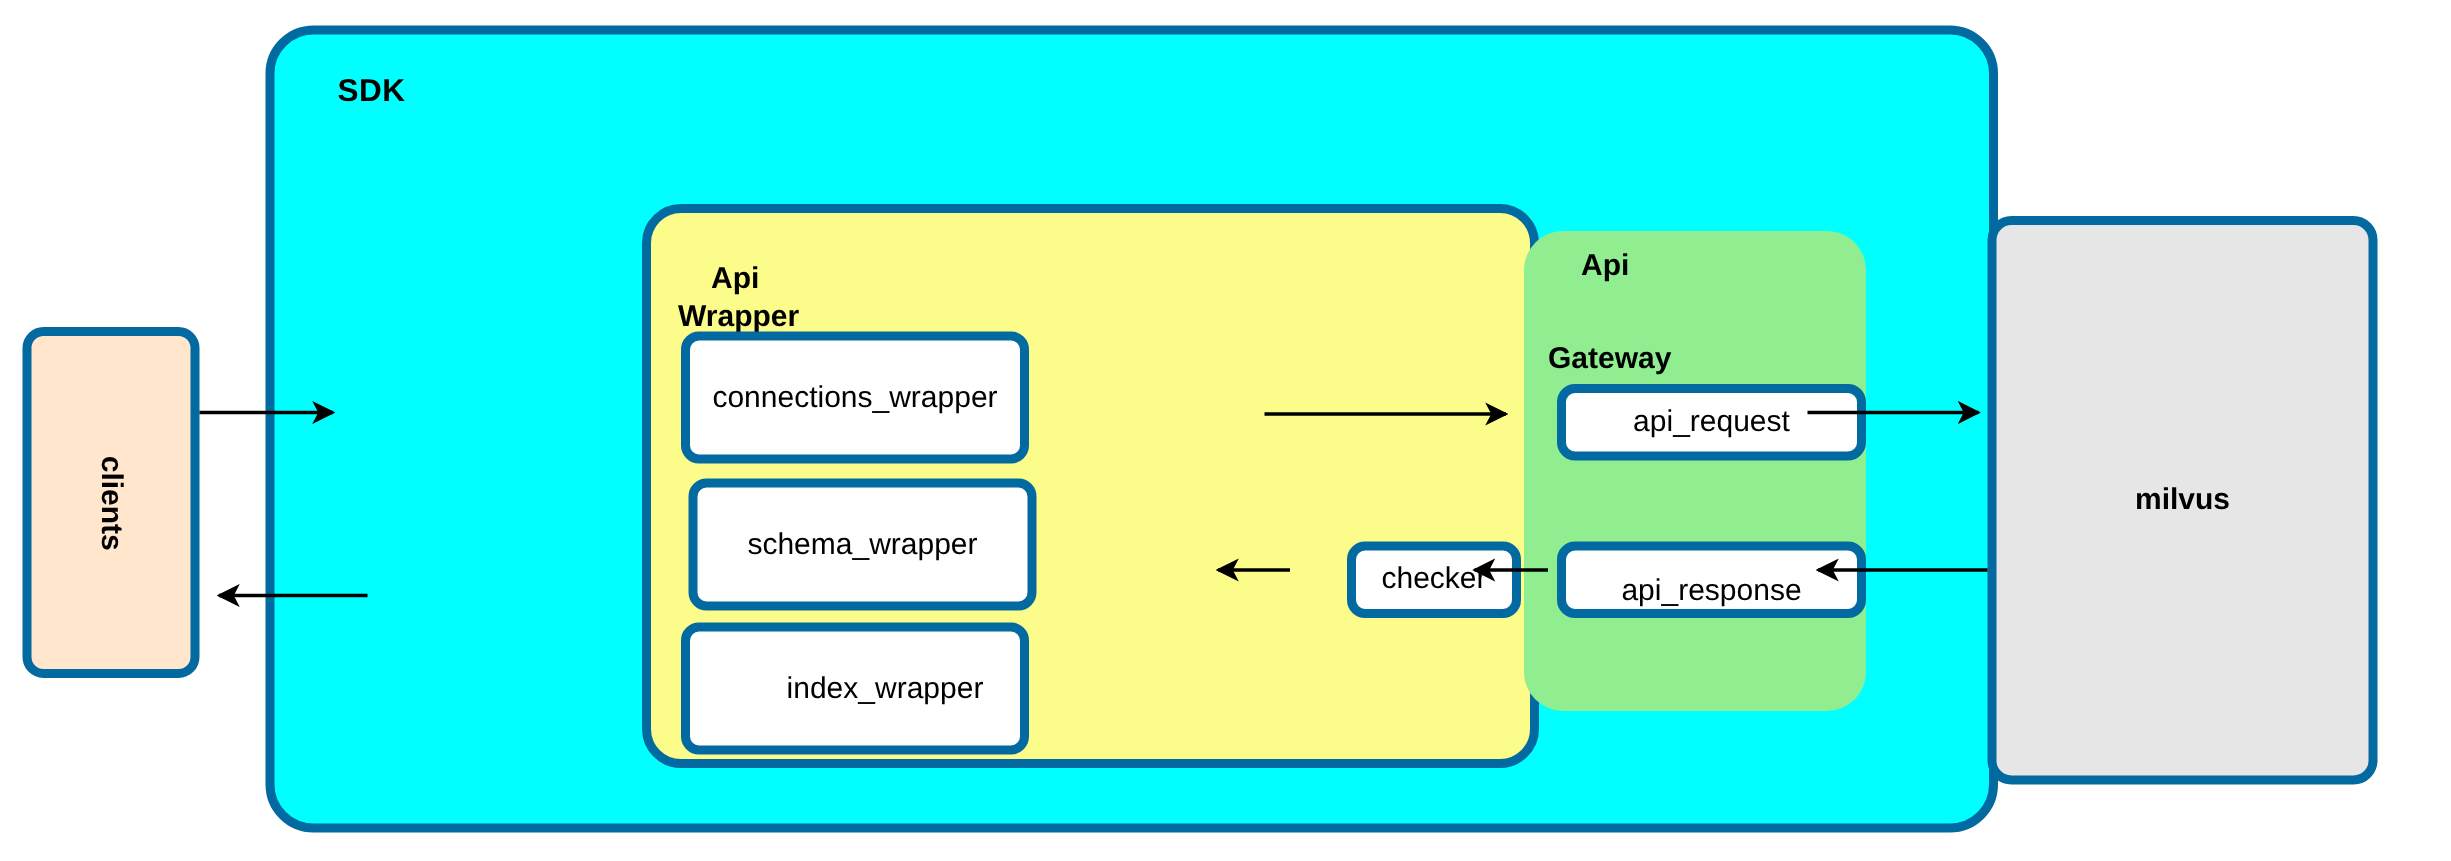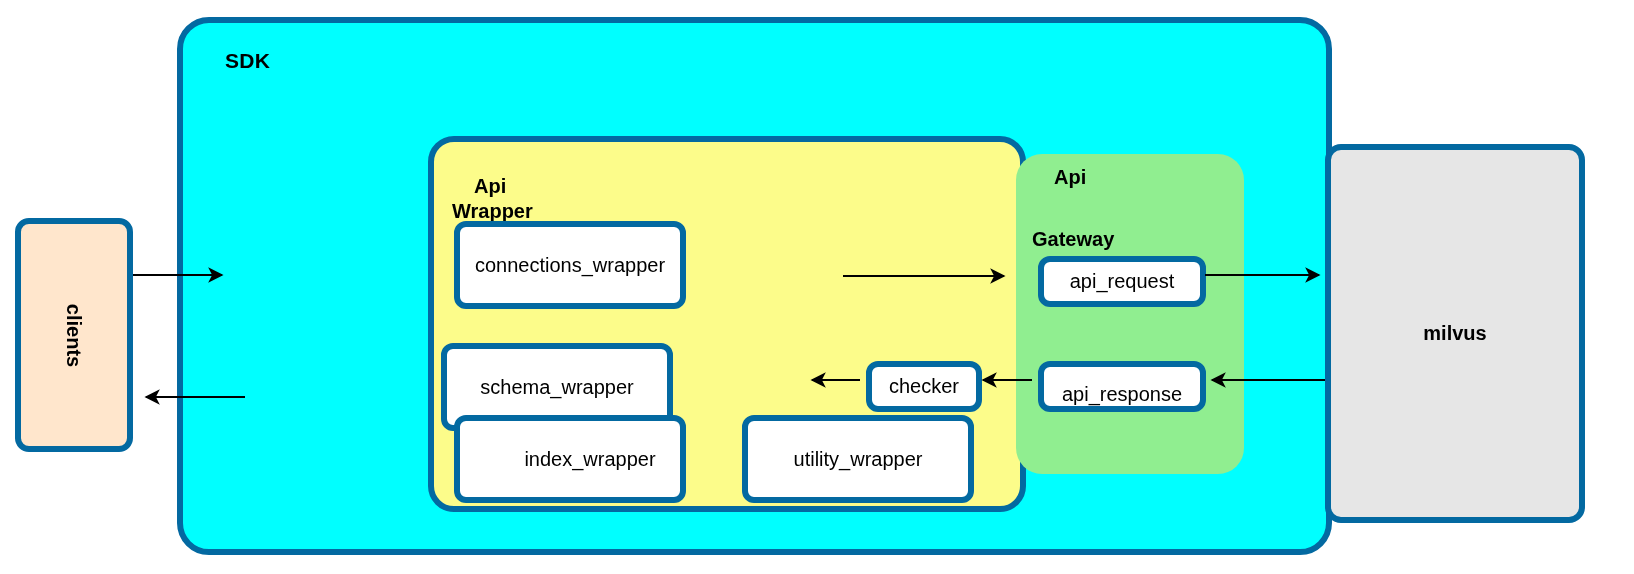--- a/index.html
+++ b/index.html
@@ -107,21 +107,21 @@
     line-height: 1.3;
     text-align: left;
   }
   #api-gateway-label .l2 { margin-left: -22px; display: block; margin-top: 36px; }
 
   .gateway-box {
     background: #ffffff;
     border-radius: 12px;
     font-size: 20px;
     color: #000000;
-    width: 168px;
+    width: 206px;
     height: 51px;
   }
 
   
   #checker-box {
     left: 860px;
     top: 355px;
     width: 116px;
     height: 51px;
     background: #ffffff;
@@ -182,32 +182,29 @@
 
     <div class="box" id="api-wrapper-container">
       <div id="api-wrapper-label">
         <span>Api</span>
         <span class="l2">Wrapper</span>
       </div>
 
       <div class="box wrapper-box" style="left:20px;  top:79px;">
         <span>connections_wrapper</span>
       </div>
-      <div class="box wrapper-box" style="left:7px;  top:177px;margin-top:24px;">
+      <div class="box wrapper-box" style="left:25px;  top:177px;">
         <span>schema_wrapper</span>
       </div>
       <div class="box wrapper-box" style="left:20px;  top:273px;padding-left:40px;">
         <span>index_wrapper</span>
       </div>
-      <div class="box wrapper-box" style="left:308px; top:273px;">
-        <span>utility_wrapper</span>
-      </div>
     </div>
 
-    <div class="box" id="checker-box" style="left:683px; top:338px;">
+    <div class="box" id="checker-box" style="left:715px; top:338px;">
       <span>checker</span>
     </div>
 
     <div class="box" id="api-gateway-container" style="left:833px; top:131px;">
       <div id="api-gateway-label">
         <span>Api</span>
         <span class="l2">Gateway</span>
       </div>
 
       <div class="box gateway-box" style="left:22px; top:102px;">

